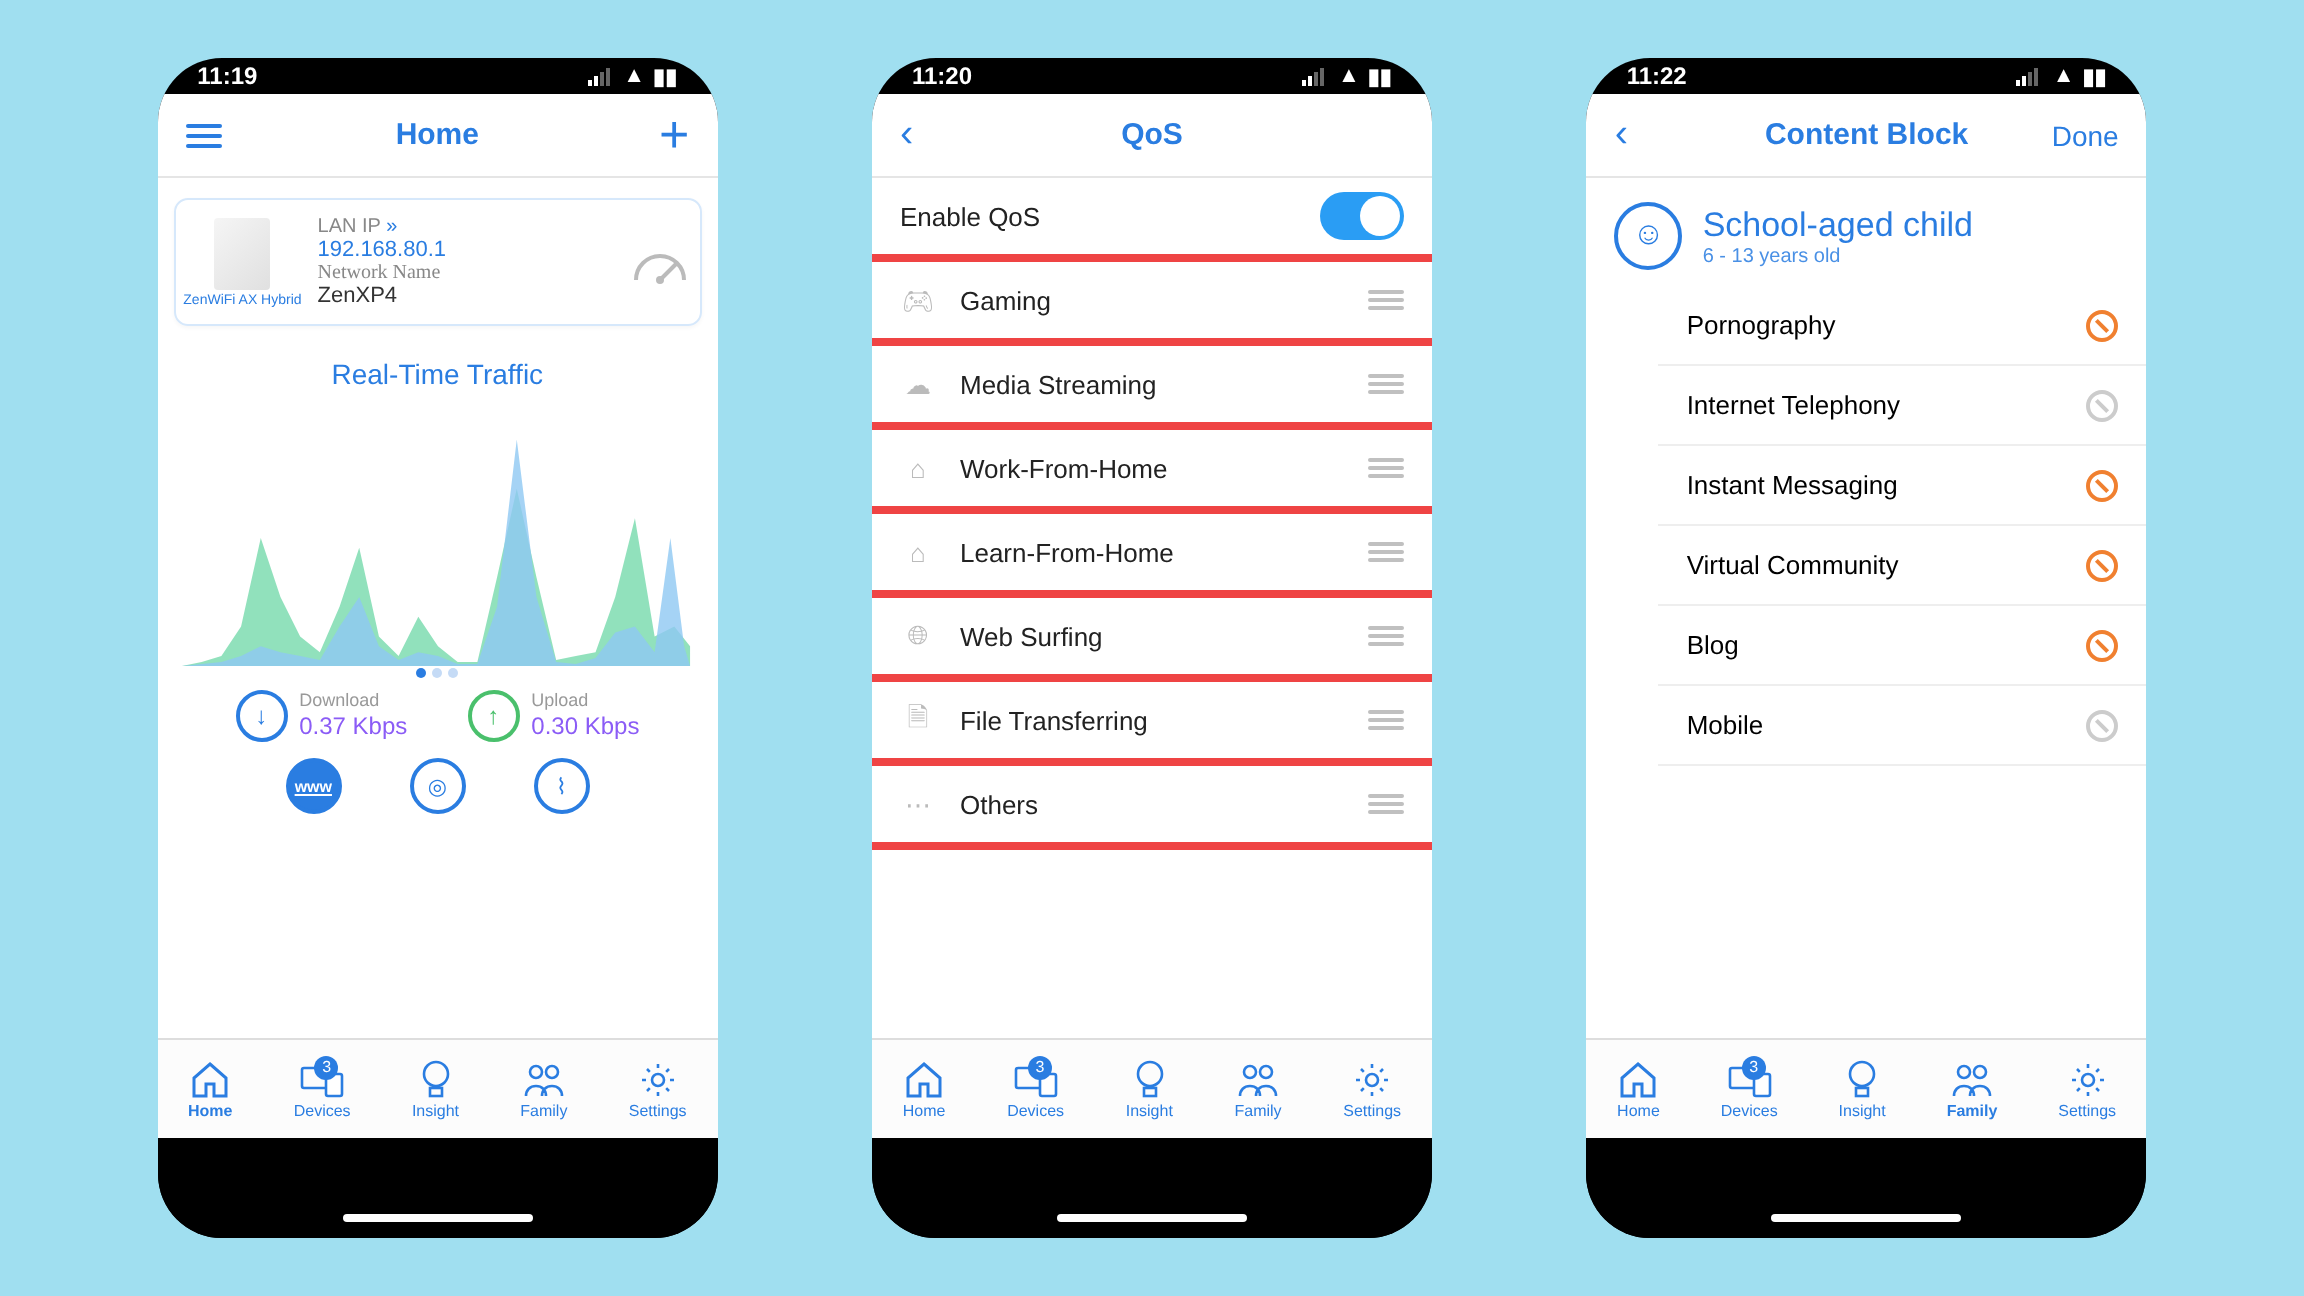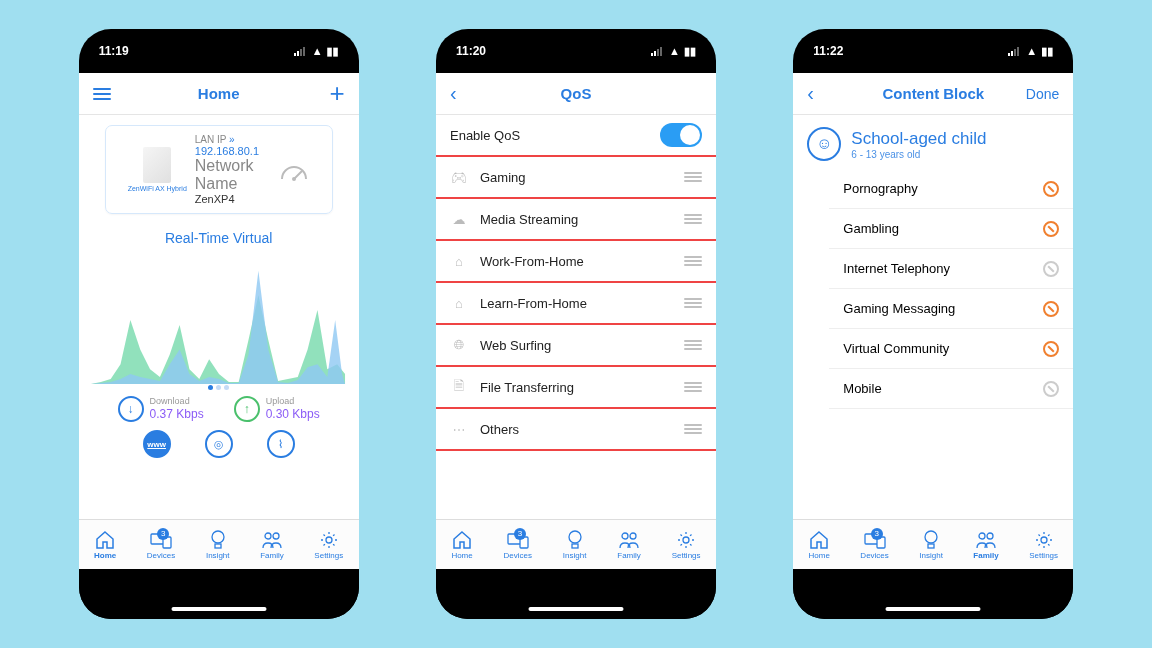--- a/index.html
+++ b/index.html
@@ -17,21 +17,21 @@
     width: 280px;
     height: 590px;
     background: #000;
     border-radius: 32px;
     overflow: hidden;
     position: relative;
     display: flex;
     flex-direction: column;
   }
   .statusbar {
-    height: 44px;
+    height: 18px;
     color: #fff;
     display: flex;
     justify-content: space-between;
     align-items: center;
     padding: 0 20px;
     font-size: 12px;
     font-weight: 600;
   }
   .status-icons { display: flex; gap: 4px; align-items: center; }
   .sig { width: 14px; height: 10px; display:flex; align-items:flex-end; gap:1px; }
@@ -61,22 +61,22 @@
   .navbar .title { font-weight:600; font-size:15px; }
   .navbar .left, .navbar .right { width:40px; display:flex; align-items:center;}
   .navbar .right{ justify-content:flex-end;}
   .hamb { display:flex; flex-direction:column; gap:3px;}
   .hamb span{width:18px;height:2px;background:#2a7de1;border-radius:1px;}
   .plus { font-size:26px; font-weight:300; color:#2a7de1;}
   .back-chev { font-size:20px; font-weight:400;}
   .done { color:#2a7de1; font-size:14px; font-weight:400;}
   
   .card {
-    margin:10px 26px 4px; border:1px solid #d6e8fb; border-radius:7px;
-    display:flex; align-items:center; padding:8px 22px; gap:8px;
+    margin:10px 8px 4px; border:1px solid #d6e8fb; border-radius:7px;
+    display:flex; align-items:center; padding:8px 4px; gap:8px;
     box-shadow:0 1px 2px rgba(0,0,0,.04);
   }
   .router-img { width:28px;height:36px;background:linear-gradient(135deg,#f5f5f5,#e0e0e0);border-radius:2px;position:relative;}
   .router-lbl { font-size:7px;color:#2a7de1;text-align:center;line-height:1;}
   .card-mid { flex:1; font-size:11px; color:#555;}
   .card-mid .ip { color:#2a7de1; font-size:11px;}
   .card-mid .lanip{color:#888;font-size:10px;}
   .card-mid .lanip .arr{color:#2a7de1;}
   .gauge { width:32px;height:26px;}
   .rtt-title { text-align:center;color:#2a7de1;font-size:14px;margin:12px 0 4px;}
@@ -94,21 +94,21 @@
   .dots span.on{background:#2a7de1;}
   .iconrow{display:flex;justify-content:center;gap:34px;padding:6px 0 8px;}
   .iconrow .ic{width:28px;height:28px;border:2px solid #2a7de1;border-radius:50%;display:flex;align-items:center;justify-content:center;color:#2a7de1;font-size:11px;}
   
   .tabbar{height:50px;border-top:1px solid #ddd;display:flex;justify-content:space-around;align-items:center;background:#fcfcfc;}
   .tab{display:flex;flex-direction:column;align-items:center;gap:1px;font-size:8px;color:#2a7de1;position:relative;}
   .tab .ticon{height:20px;display:flex;align-items:center;justify-content:center;}
   .badge{position:absolute;top:-2px;right:6px;background:#2a7de1;color:#fff;border-radius:8px;font-size:8px;width:12px;height:12px;display:flex;align-items:center;justify-content:center;}
   
   .rows{flex:1;overflow:hidden;}
-  .row{display:flex;align-items:center;justify-content:space-between;padding:0 14px;height:42px;border-bottom:2px solid #ef4444;font-size:13px;color:#222;}
+  .row{display:flex;align-items:center;justify-content:space-between;padding:0 14px;height:42px;border-bottom:4px solid #ef4444;font-size:13px;color:#222;}
   .row .rl{display:flex;align-items:center;gap:12px;}
   .row .ricon{width:18px;height:18px;color:#bbb;display:flex;align-items:center;justify-content:center;}
   .drag{display:flex;flex-direction:column;gap:2px;}
   .drag span{width:18px;height:2px;background:#c0c0c0;border-radius:1px;}
   .toggle{width:42px;height:24px;background:#2a9df4;border-radius:12px;position:relative;}
   .toggle::after{content:"";position:absolute;right:2px;top:2px;width:20px;height:20px;background:#fff;border-radius:50%;}
   
   .profile-head{display:flex;align-items:center;gap:10px;padding:12px 14px 8px;}
   .avatar-ic{width:34px;height:34px;border:2px solid #2a7de1;border-radius:50%;display:flex;align-items:center;justify-content:center;color:#2a7de1;font-size:16px;}
   .profile-txt .pname{color:#2a7de1;font-size:17px;}
@@ -152,30 +152,30 @@
         </div>
     </div>
     <div class="card">
       <div style="display:flex;flex-direction:column;align-items:center;gap:2px;">
         <div class="router-img"></div>
         <div class="router-lbl">ZenWiFi AX Hybrid</div>
       </div>
       <div class="card-mid">
         <div class="lanip"><span>LAN IP</span> <span class="arr">»</span></div>
         <div class="ip">192.168.80.1</div>
-        <div style="color:#888;font-size:16px;">Network Name</div>
+        <div style="color:#888;font-size:10px;font-family:Liberation Serif, serif;">Network Name</div>
         <div style="color:#333;font-size:11px;">ZenXP4</div>
       </div>
       <svg class="gauge" viewBox="0 0 32 26">
           <path d="M4 22 A12 12 0 0 1 28 22" fill="none" stroke="#bbb" stroke-width="2"></path>
           <line x1="16" y1="22" x2="24" y2="14" stroke="#bbb" stroke-width="2"></line>
           <circle cx="16" cy="22" r="2" fill="#bbb"></circle>
         </svg>
     </div>
-    <div class="rtt-title">Real-Time Virtual</div>
+    <div class="rtt-title">Real-Time Traffic</div>
     <div class="chart">
       <svg viewBox="0 0 260 135" width="100%" height="100%">
         <path d="M0,135 L10,133 20,130 30,115 40,70 50,100 60,120 70,128 80,105 90,75 100,120 110,130 120,110 130,125 140,133 150,133 160,90 170,45 180,90 190,132 200,130 210,128 220,100 230,60 240,120 250,115 258,125 L258,135 Z" fill="#7edcb0" opacity=".85"></path>
         <path d="M0,135 L10,134 20,133 30,130 40,125 50,128 60,130 70,132 80,115 90,100 100,125 110,132 120,128 130,130 140,134 150,134 160,105 170,20 180,100 190,133 200,134 210,131 220,118 230,115 240,128 248,70 255,125 L258,135 Z" fill="#8ec8f2" opacity=".8"></path>
       </svg>
     </div>
     <div class="dots">
         <span class="on"></span>
         <span></span>
         <span></span>
@@ -445,33 +445,33 @@
         <div class="pname">School-aged child</div>
         <div class="page">6 - 13 years old</div>
       </div>
     </div>
     <div class="rows">
       <div class="brow">
           <span>Pornography</span>
           <div class="ban on"></div>
         </div>
       <div class="brow">
-          <span>Gambling</span>
-          <div class="ban on"></div>
-        </div>
-      <div class="brow">
           <span>Internet Telephony</span>
           <div class="ban off"></div>
         </div>
       <div class="brow">
-          <span>Gaming Messaging</span>
+          <span>Instant Messaging</span>
           <div class="ban on"></div>
         </div>
       <div class="brow">
           <span>Virtual Community</span>
+          <div class="ban on"></div>
+        </div>
+      <div class="brow">
+          <span>Blog</span>
           <div class="ban on"></div>
         </div>
       <div class="brow">
           <span>Mobile</span>
           <div class="ban off"></div>
         </div>
     </div>
     <div class="tabbar">
       <div class="tab">
           <div class="ticon">

